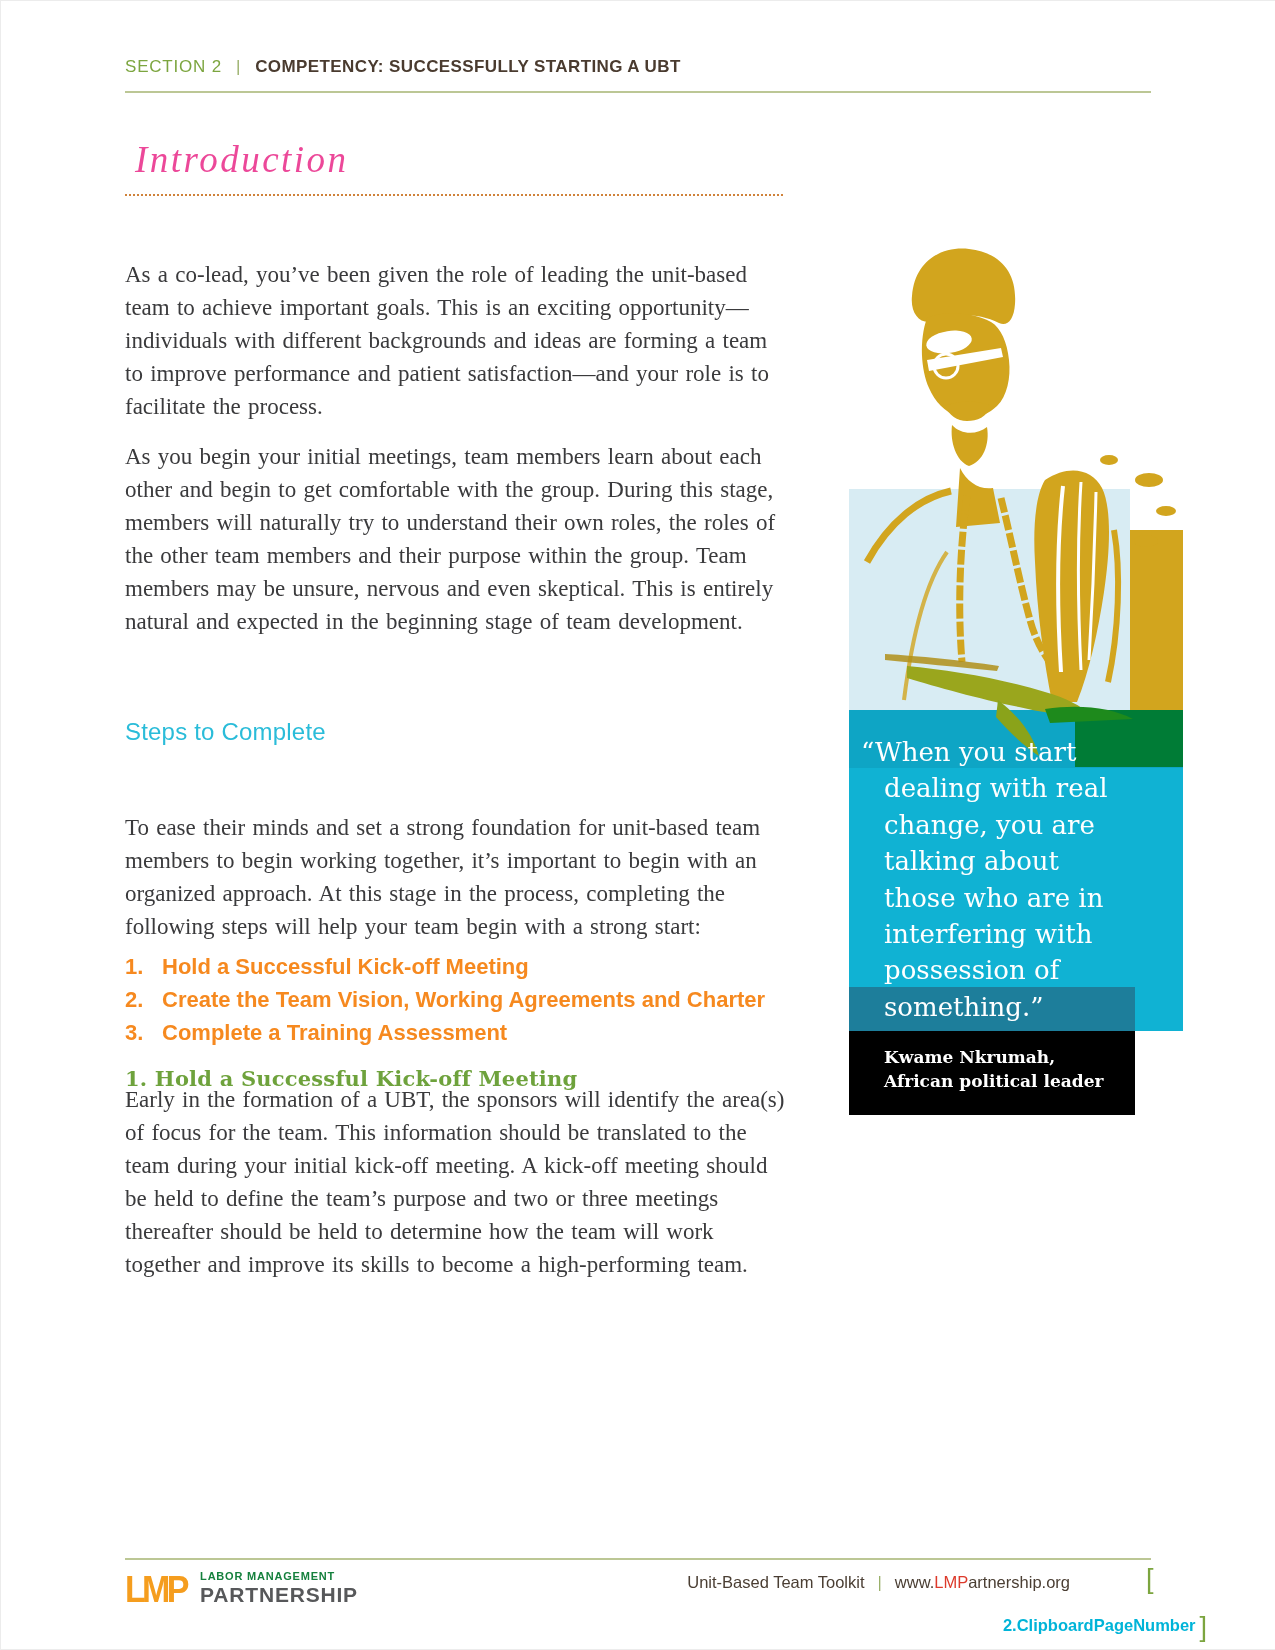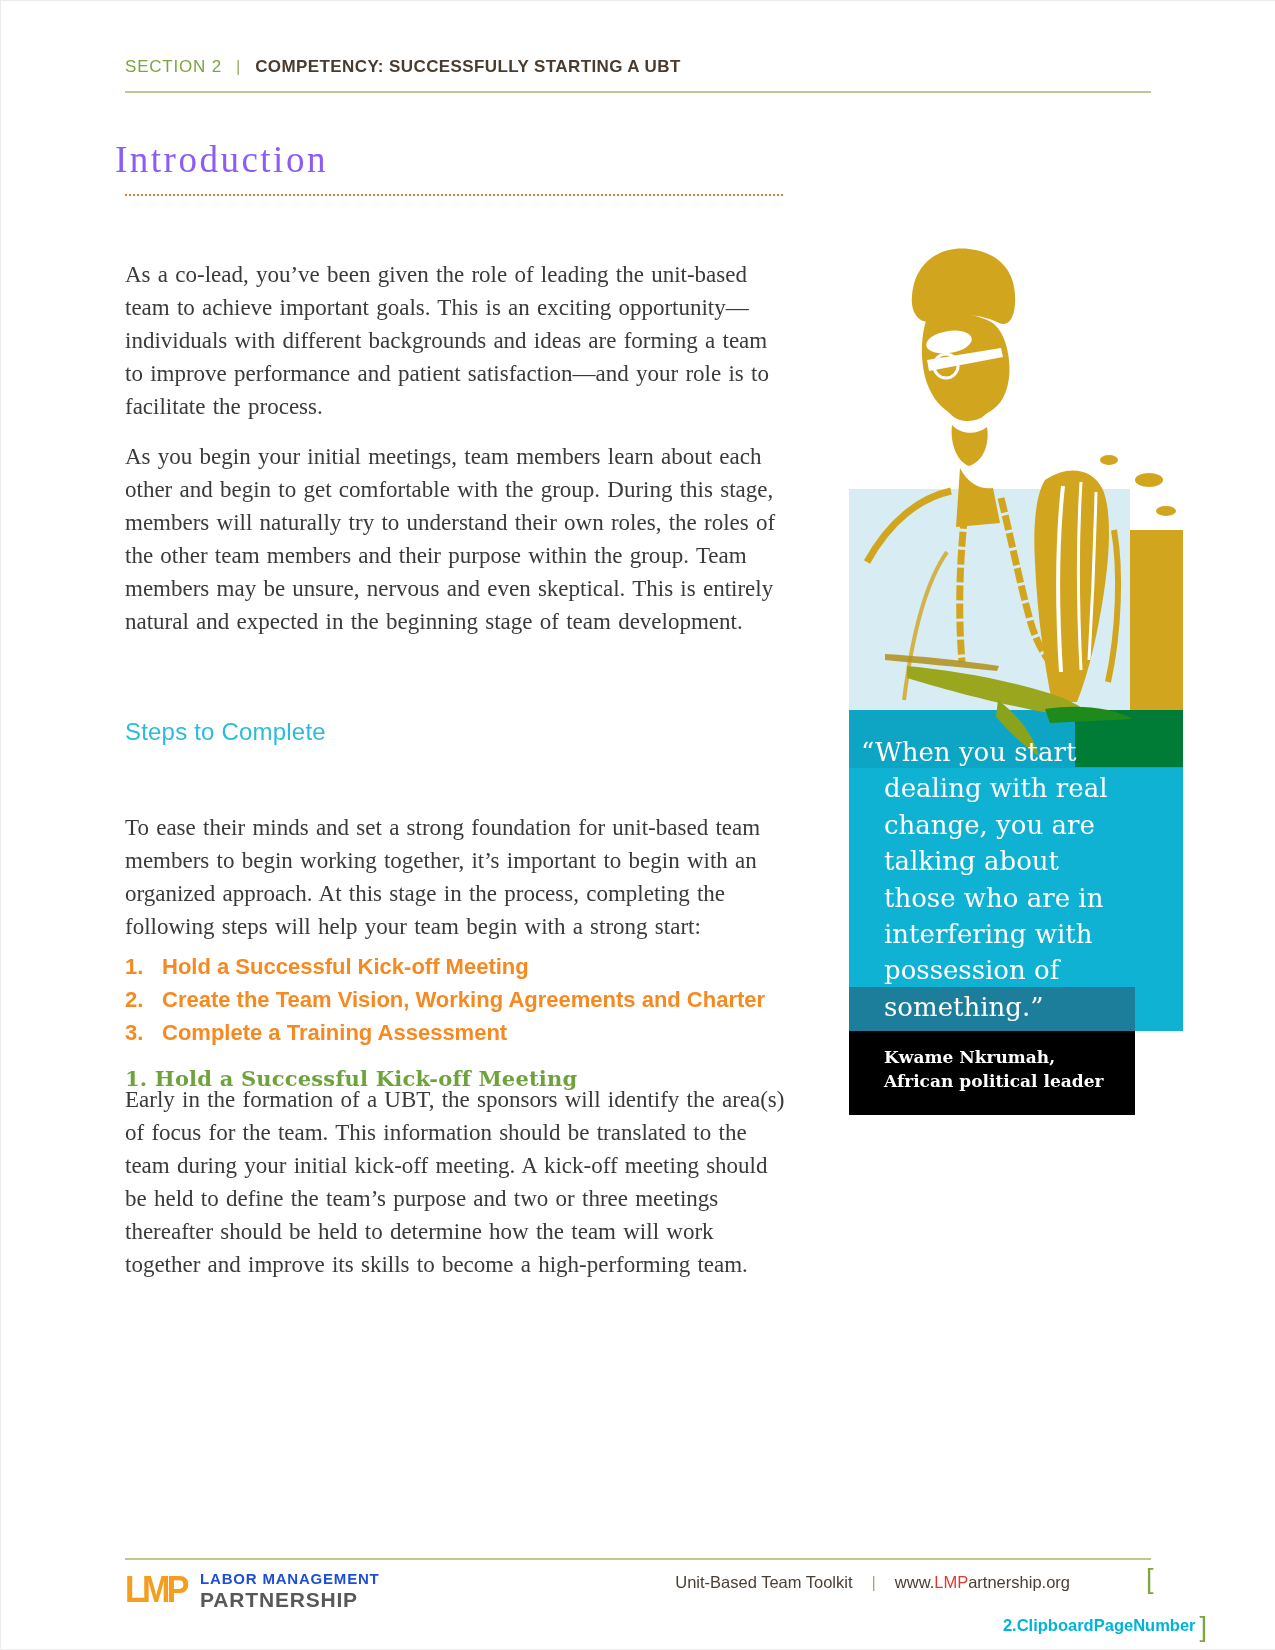--- a/index.html
+++ b/index.html
@@ -8,22 +8,22 @@
 
   
   .section-header{position:absolute;left:125px;top:57px;font-family:"Liberation Sans",sans-serif;
                   font-size:17px;letter-spacing:.8px;white-space:nowrap;}
   .section-label{color:#7ca53f;}
   .section-divider{color:#9ab06a;margin:0 14px;font-weight:300;}
   .competency{color:#4a3b2f;font-weight:bold;letter-spacing:.4px;}
   .rule-top{position:absolute;left:125px;top:91px;width:1026px;height:2px;background:#bcc795;}
 
   
-  .page-title{position:absolute;left:115px;top:138px;font-size:37px;color:#8b5cf6;
-              letter-spacing:2.5px;line-height:44px;}
+  .page-title{position:absolute;left:135px;top:138px;font-size:37px;color:#ec4899;
+              letter-spacing:2.5px;line-height:44px;font-style:italic;}
   .dotted-rule{position:absolute;left:125px;top:178px;width:658px;height:16px;
                border-bottom:2px dotted #d0823a;}
 
   
   .body-para{position:absolute;left:125px;width:662px;font-size:23px;line-height:33px;
              color:#3a3a3c;word-spacing:1.5px;}
   .p1{top:235px;}
   .p2{top:417px;}
   .p3{top:788px;}
   .p4{top:1060px;}
@@ -50,24 +50,24 @@
   .gray-block{position:absolute;left:849px;top:1031px;width:286px;height:84px;background:#000000;
               z-index:2;box-sizing:border-box;padding:14px 0 0 35px;
               font-family:"DejaVu Serif",serif;font-size:17px;font-weight:bold;color:#fff;line-height:24px;}
 
   
   .rule-bottom{position:absolute;left:125px;top:1558px;width:1026px;height:2px;background:#bcc795;}
   .footer-logo{position:absolute;left:125px;top:1570px;display:flex;align-items:flex-start;gap:9px;
                font-family:"Liberation Sans",sans-serif;}
   .logo-mark{font-size:37px;font-weight:800;color:#f59d1e;letter-spacing:-4px;line-height:40px;
              transform:scaleX(.92);transform-origin:left top;}
-  .logo-line1{font-size:15px;color:#1d4ed8;letter-spacing:.8px;font-weight:bold;}
+  .logo-line1{font-size:11px;color:#15803d;letter-spacing:.8px;font-weight:bold;}
   .logo-line2{font-size:21px;color:#57585a;letter-spacing:.8px;font-weight:bold;margin-top:1px;}
   .footer-meta{position:absolute;top:1573px;left:740px;width:330px;display:flex;justify-content:flex-end;
-               align-items:baseline;gap:19px;font-family:"Liberation Sans",sans-serif;font-size:16.5px;
+               align-items:baseline;gap:13px;font-family:"Liberation Sans",sans-serif;font-size:16.5px;
                color:#4a3e33;white-space:nowrap;}
   .footer-divider{color:#9ab06a;}
   .url-brand{color:#dd3a2b;}
   .bracket{font-family:"Liberation Sans",sans-serif;color:#7ca53f;font-size:27px;font-weight:300;}
   .bracket-open{position:absolute;left:1146px;top:1564px;}
   .page-num-row{position:absolute;top:1612px;right:112px;font-family:"Liberation Sans",sans-serif;
                 font-size:16.5px;font-weight:bold;color:#00b4d8;white-space:nowrap;}
   .page-num-row .bracket{vertical-align:-5px;margin-left:4px;font-weight:300;}
 </style>
 </head>

